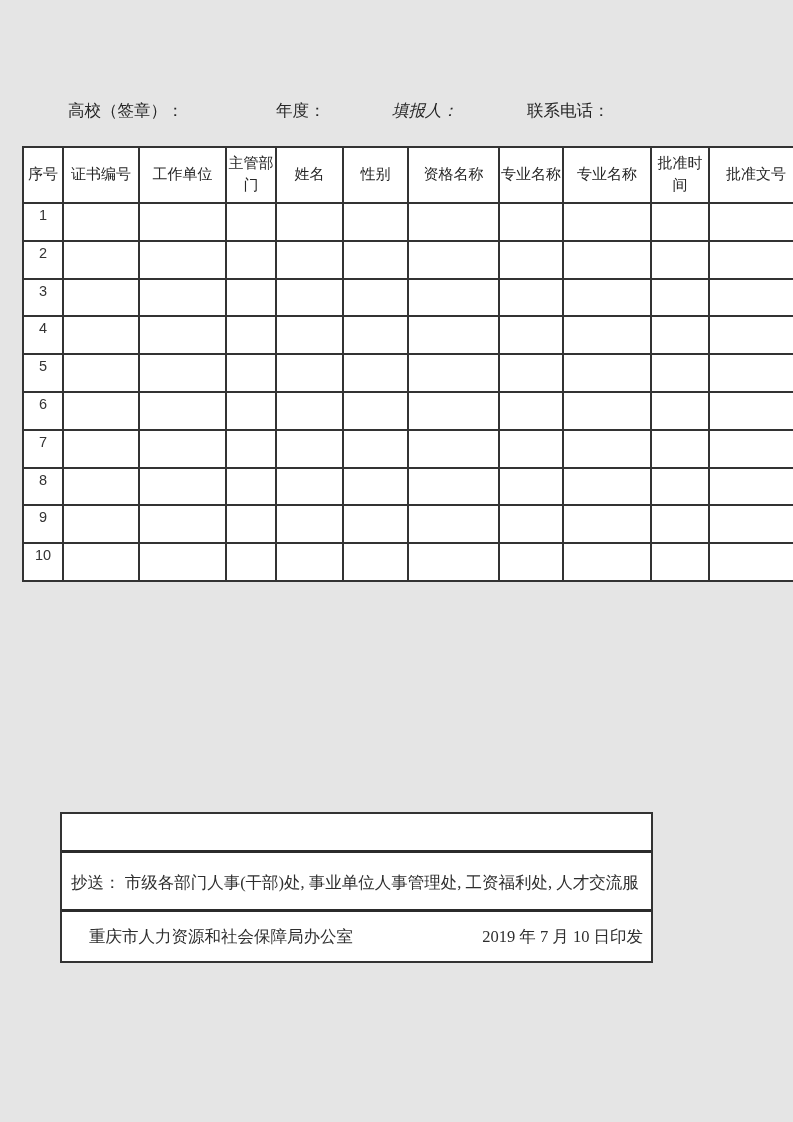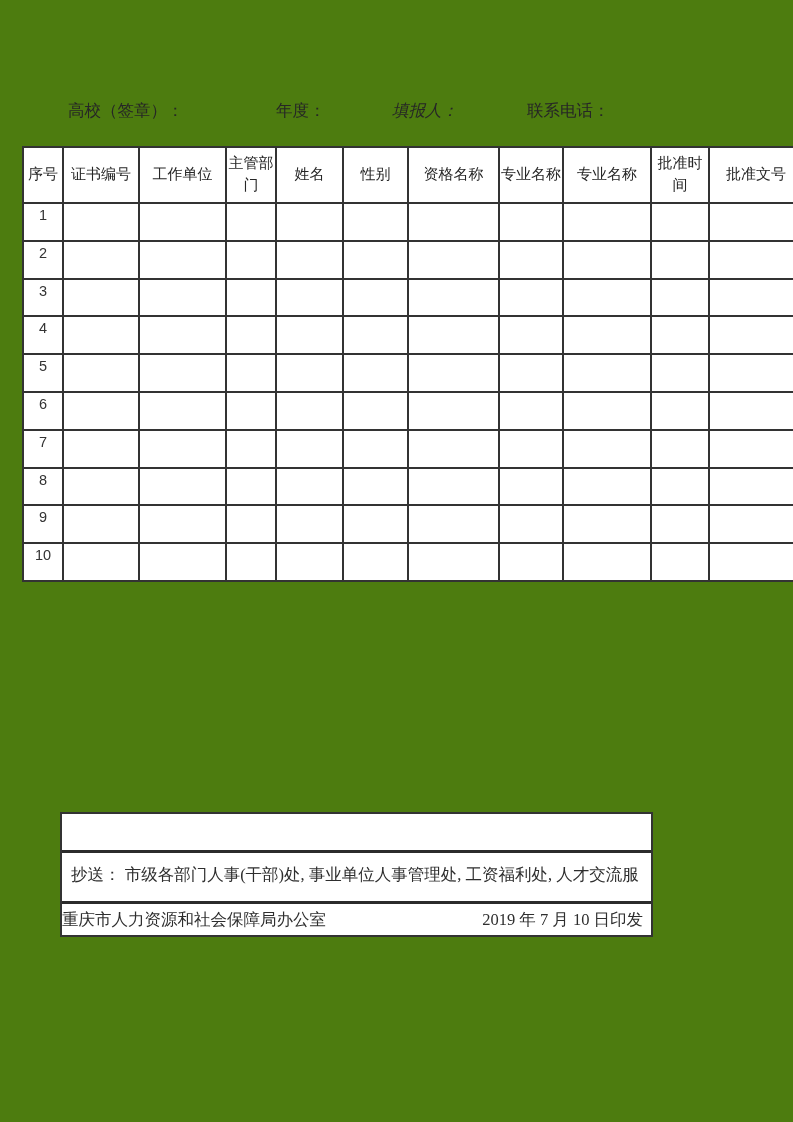--- a/index.html
+++ b/index.html
@@ -1,20 +1,20 @@
 <!DOCTYPE html>
 <html><head>
 <meta charset="utf-8">
 <style>
   html, body { margin:0; padding:0; }
   .page {
     position: relative;
     width: 793px;
     height: 1122px;
-    background: #4d7c0f;
+    background: #e5e5e5;
     font-family: "Liberation Serif", "DejaVu Serif", serif;
     color: #262626;
     overflow: hidden;
   }
 
   
   .header-line { position: absolute; top: 100px; left: 0; width: 100%; height: 26px; font-size: 16.5px; }
   .hf { position: absolute; top: 0; white-space: nowrap; }
   .hf1 { left: 68px; }
   .hf2 { left: 276px; }
@@ -57,30 +57,31 @@
     position: absolute;
     left: 60px;
     top: 812px;
     width: 589px;
     border: 2px solid #333333;
     background: #ffffff;
   }
   .fb-top { height: 36px; border-bottom: 3px solid #2b2b2b; }
   .fb-cc {
     border-bottom: 3px solid #2b2b2b;
-    padding: 0 8px 4px 9px;
+    padding: 8px 8px 4px 9px;
     font-size: 16.5px;
     line-height: 44px;
     color: #2e2e2e;
   }
   .fb-bottom {
     display: flex;
     justify-content: space-between;
     align-items: center;
-    height: 31px;
+    height: 49px;
+    padding-left: 27px;
     padding-right: 8px;
     font-size: 16.5px;
     color: #2e2e2e;
     white-space: nowrap;
   }
 </style>
 </head>
 <body>
 
 <div class="page">

